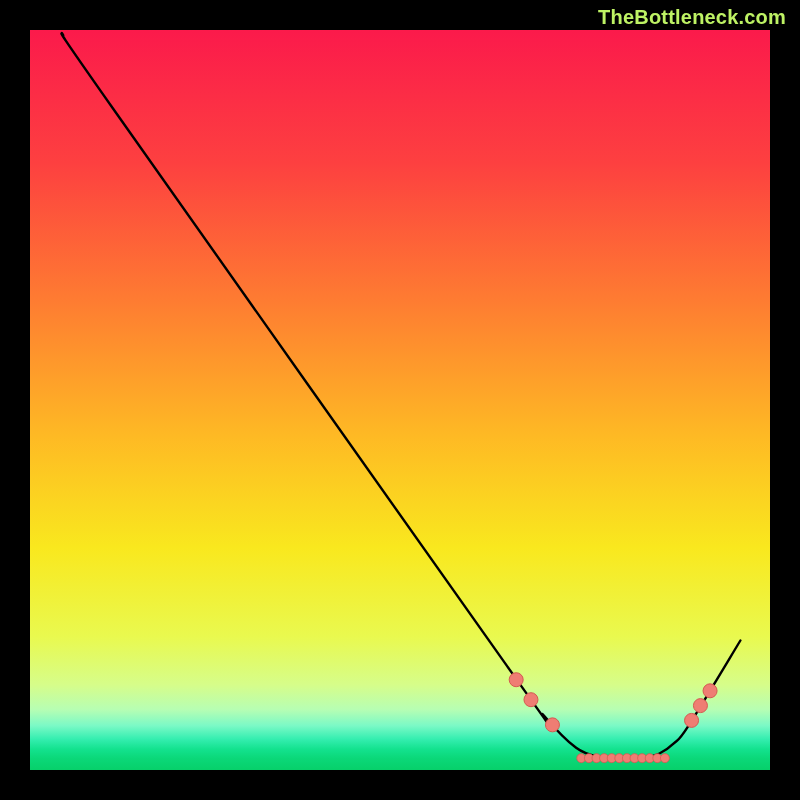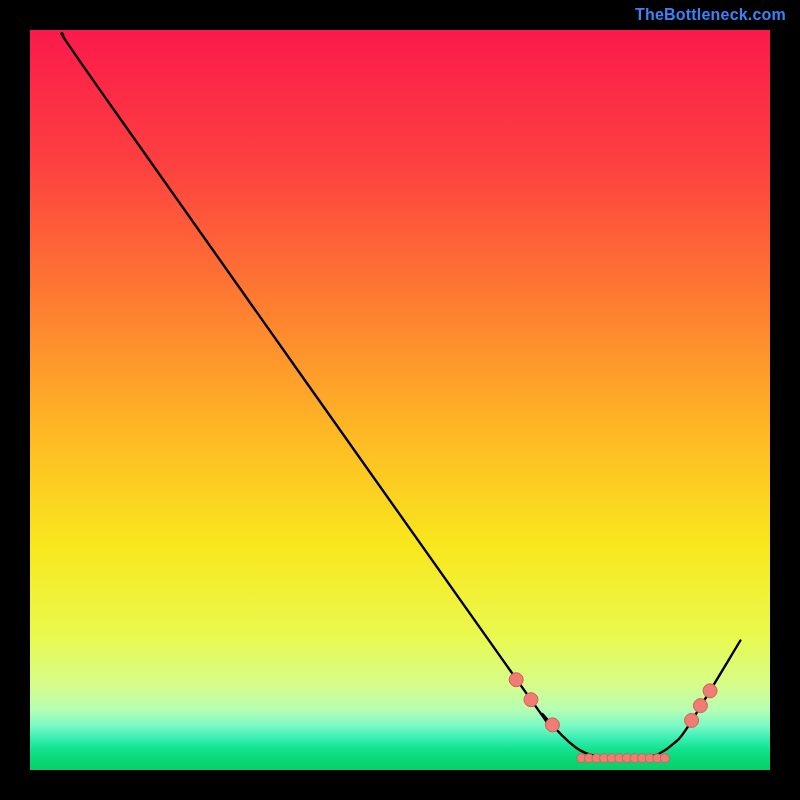--- a/index.html
+++ b/index.html
@@ -14,23 +14,23 @@
   .stage {
     position: relative;
     width: 800px;
     height: 800px;
     background: #000;
   }
   .attribution {
     position: absolute;
     top: 6px;
     right: 14px;
-    font-size: 16px;
+    font-size: 20px;
     font-weight: 600;
-    color: #3b82f6;
+    color: #bef264;
     letter-spacing: 0.2px;
     user-select: none;
   }
   svg {
     position: absolute;
     top: 0;
     left: 0;
   }
 </style>
 </head>

